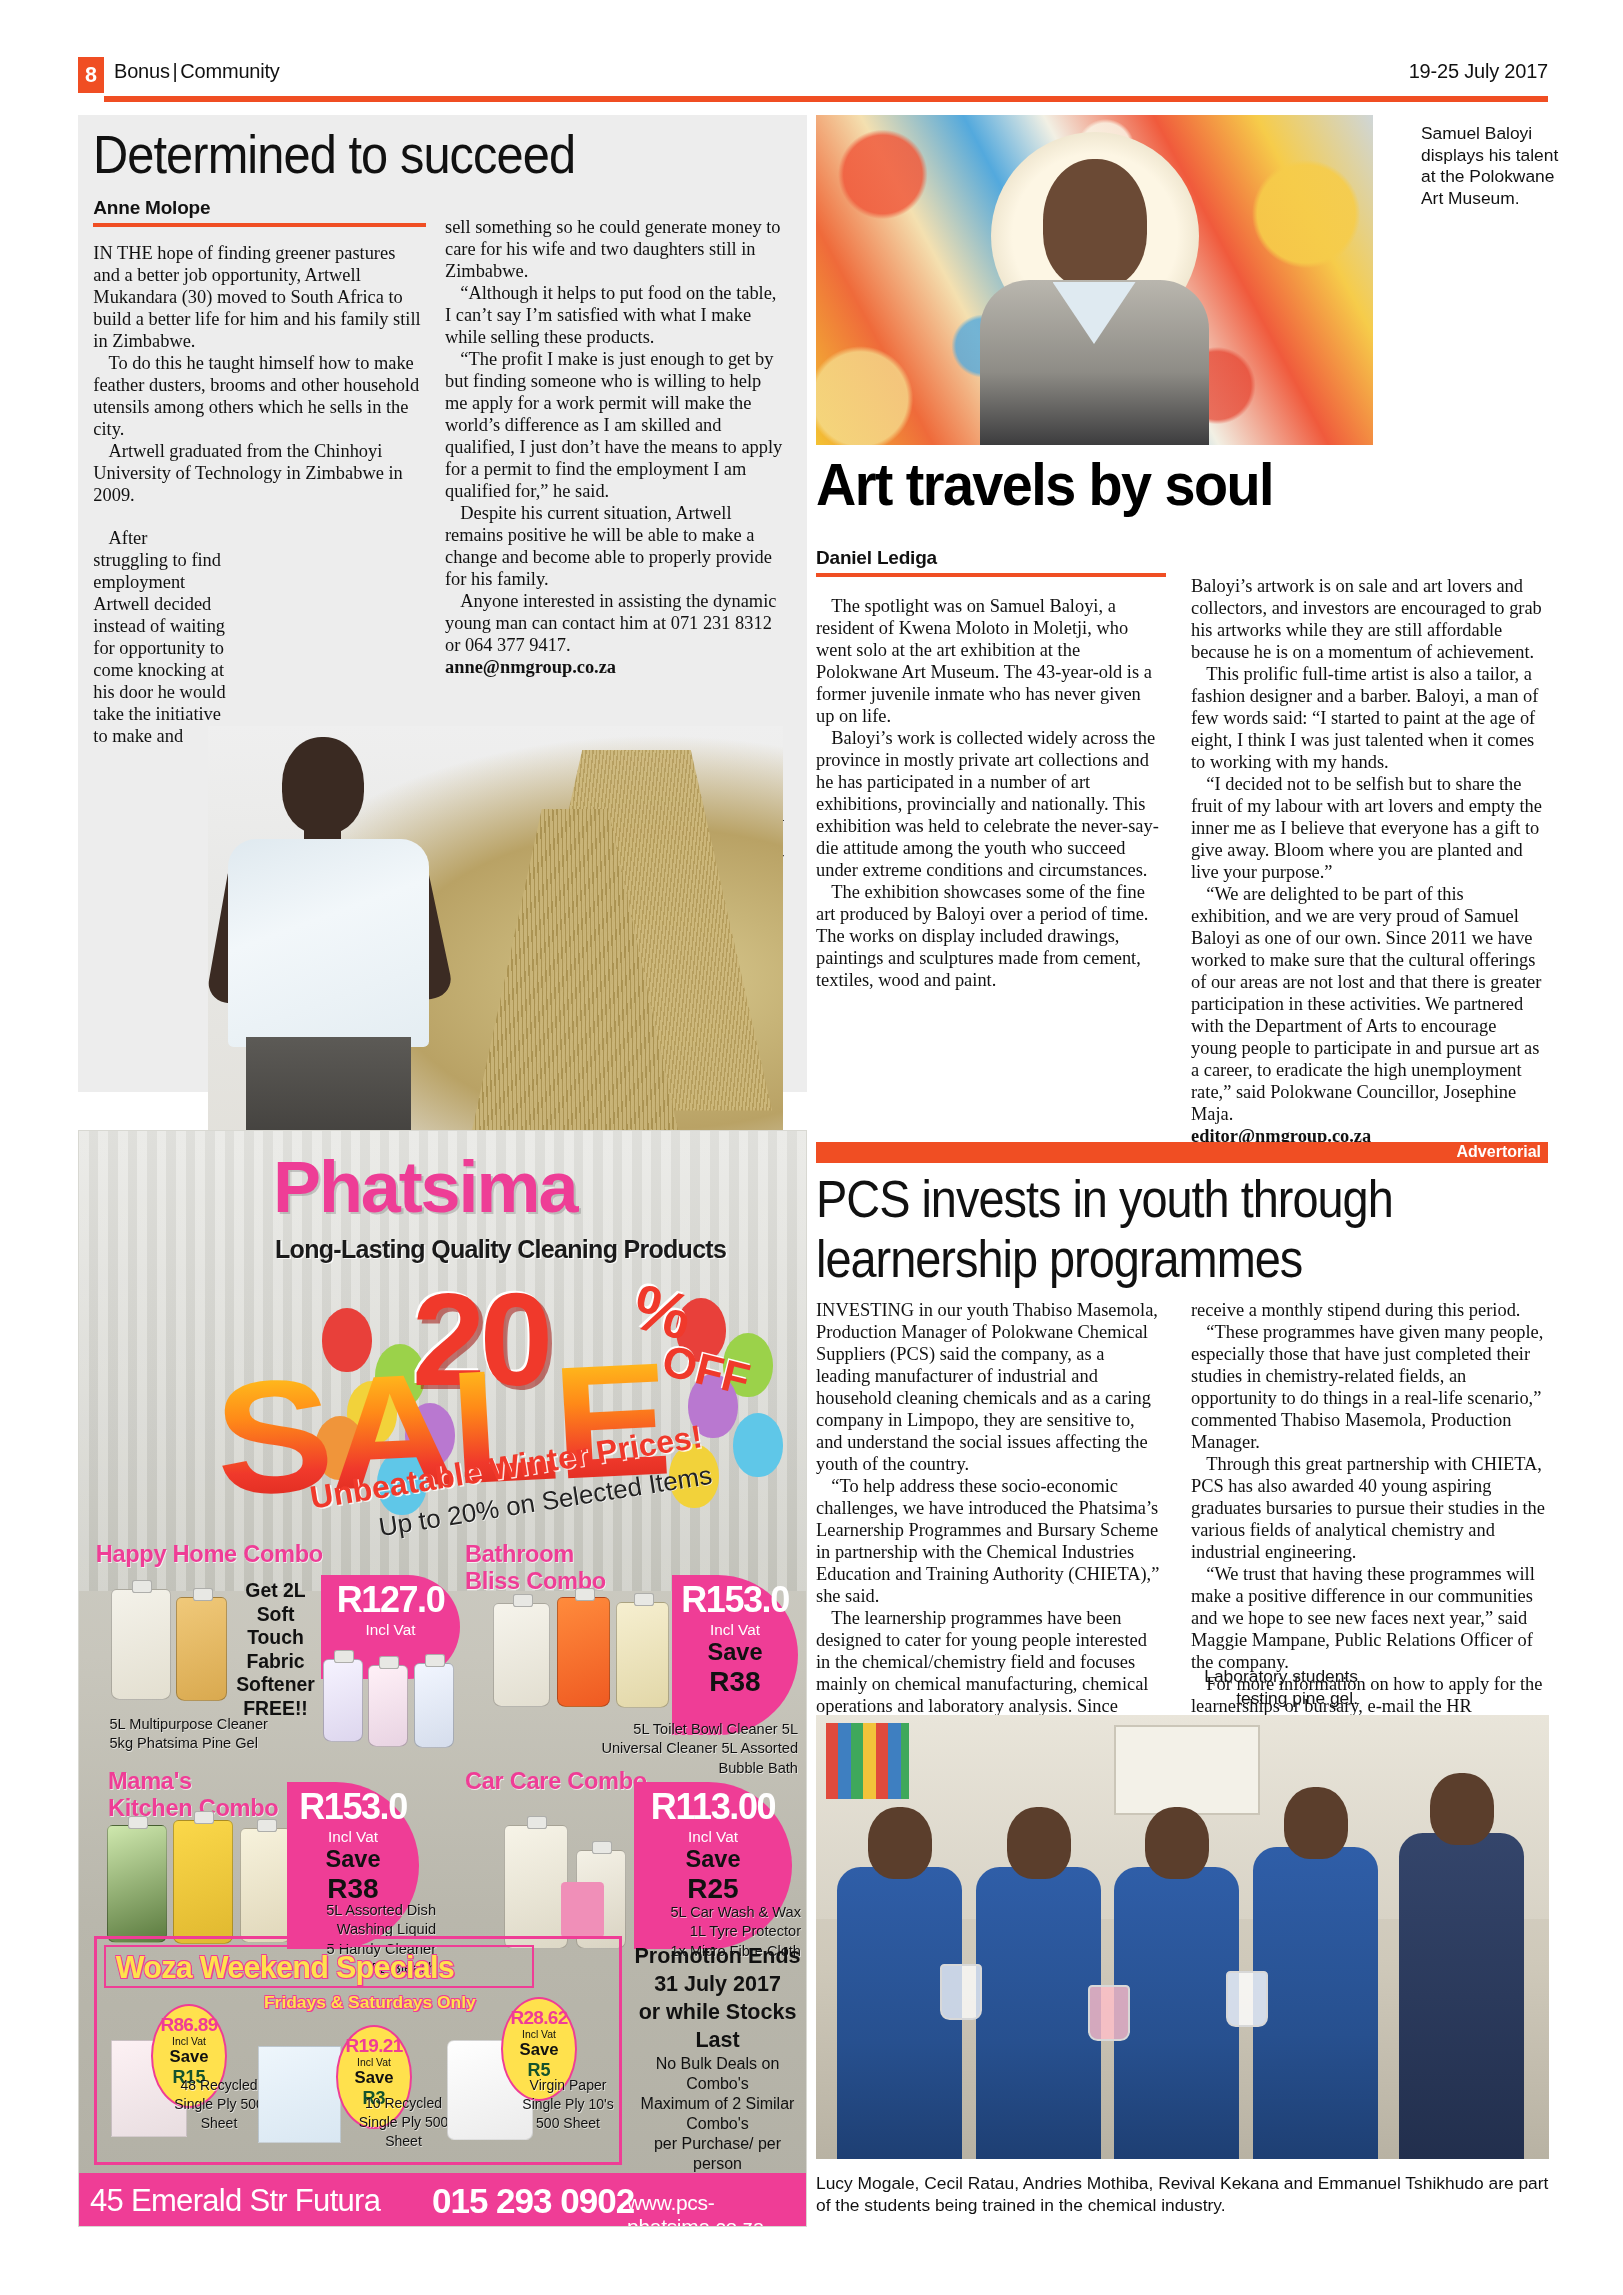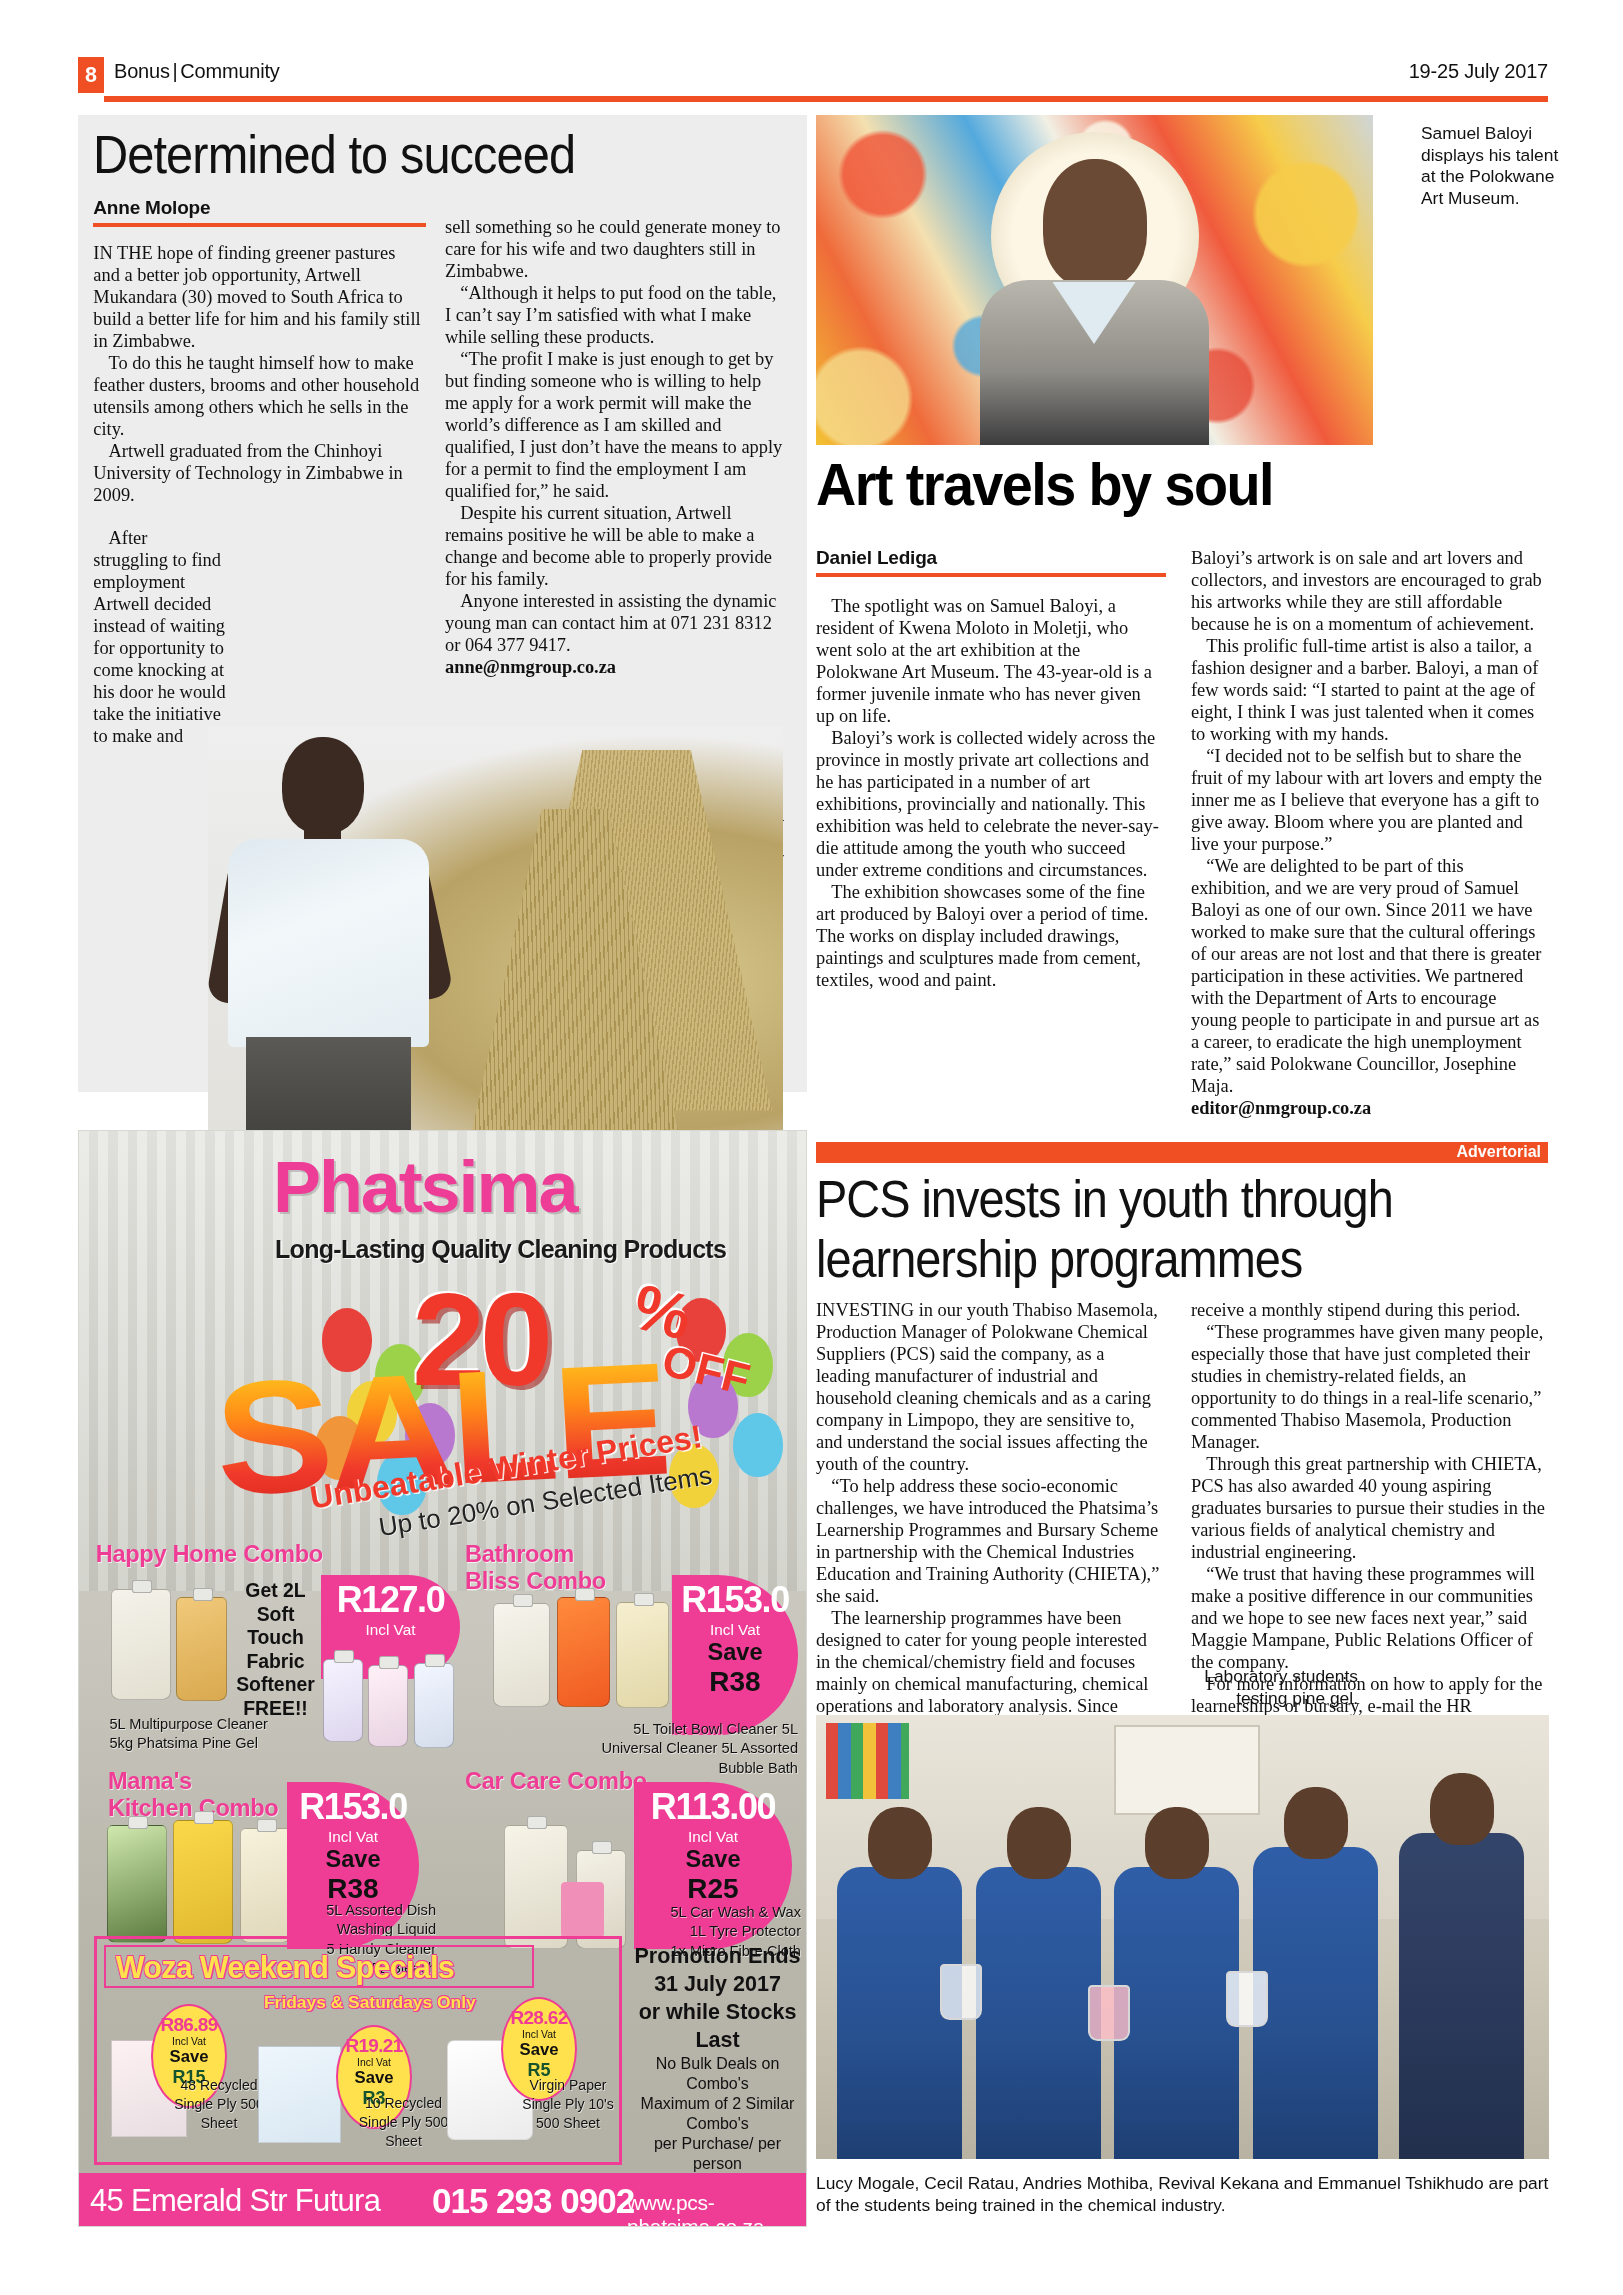--- a/index.html
+++ b/index.html
@@ -171,21 +171,21 @@
     position:absolute; left:0; top:340px; width:732px;
     font-family:"Liberation Sans", sans-serif;
     font-weight:bold; font-size:60px; color:#000;
     letter-spacing:-1.7px; line-height:1;
     transform: scaleX(0.93); transform-origin:left top;
     white-space:nowrap;
   }
   .art2-byline-block { position:absolute; left:0; top:432px; width:350px; }
   .art2-byline-rule { margin-top:4.2px; width:350px; height:3.5px; background:#f04e23; }
   .art2-col1 { position:absolute; left:0; top:480px; width:347px; }
-  .art2-col2 { position:absolute; left:375px; top:432px; width:355px; }
+  .art2-col2 { position:absolute; left:375px; top:460px; width:355px; }
 
   
   .advert-bar {
     position:absolute; left:816px; top:1142px; width:732px; height:21px;
     background:#f04e23;
   }
   .advert-bar span {
     position:absolute; right:7px; top:0.7px;
     font-family:"Liberation Sans", sans-serif;
     font-weight:bold; font-size:16px; color:#fff;

